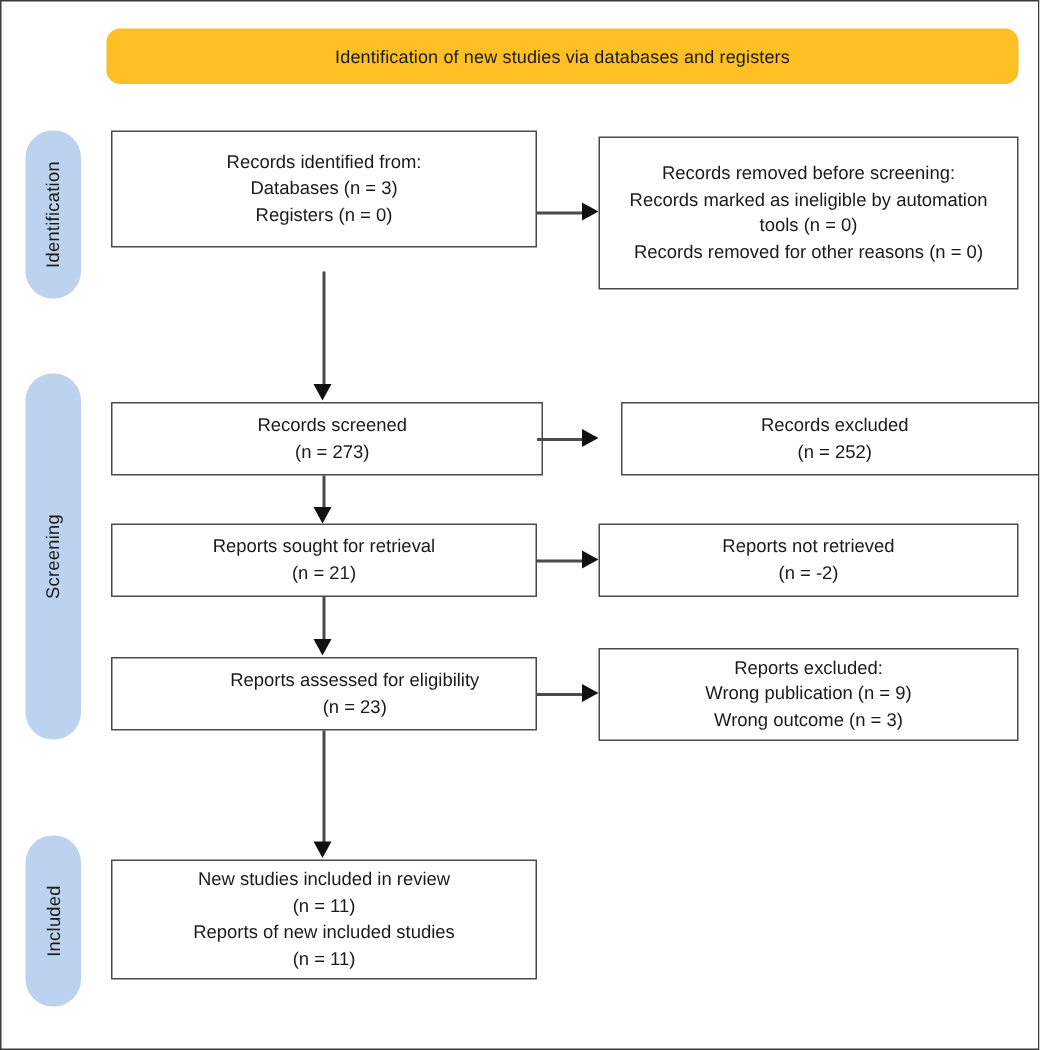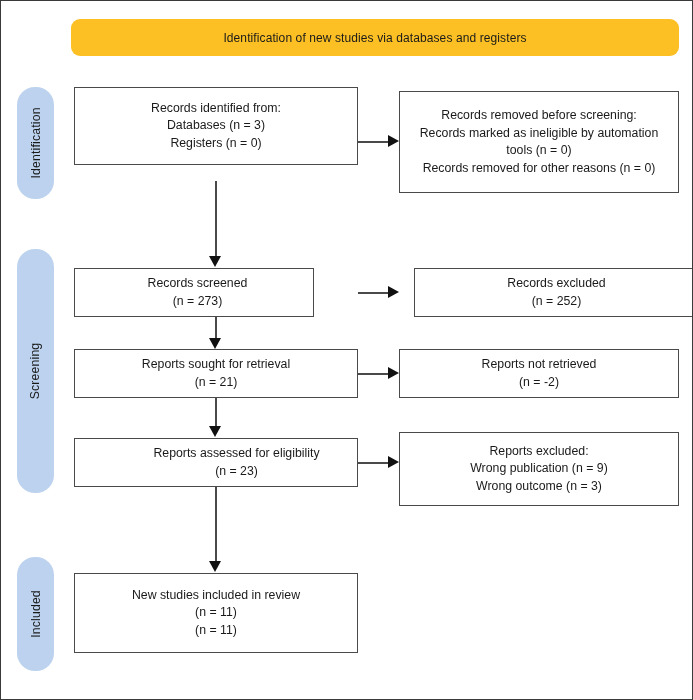--- a/index.html
+++ b/index.html
@@ -137,21 +137,21 @@
     <div class="line">Records marked as ineligible by automation tools (n = 0)</div>
     <div class="line">Records removed for other reasons (n = 0)</div>
   </div>
 
   <div class="conn-h" style="left:357px; top:140px; width:32px;"></div>
   <div class="arrow-right" style="left:387px; top:134px;"></div>
 
   <div class="conn-v" style="left:214px; top:180px; height:78px;"></div>
   <div class="arrow-down" style="left:208px; top:255px;"></div>
 
-  <div class="flow-box" style="left:73px; top:267px; width:240px; height:49px;padding-left:14px;">
+  <div class="flow-box" style="left:73px; top:267px; width:288px; height:49px;padding-left:14px;">
     <div class="line">Records screened</div>
     <div class="line">(n = 273)</div>
   </div>
   <div class="flow-box" style="left:398px; top:267px; width:285px; height:49px;margin-left:15px;">
     <div class="line">Records excluded</div>
     <div class="line">(n = 252)</div>
   </div>
   <div class="conn-h" style="left:357px; top:291px; width:32px;"></div>
   <div class="arrow-right" style="left:387px; top:285px;"></div>
 
@@ -169,30 +169,31 @@
   <div class="conn-h" style="left:357px; top:372px; width:32px;"></div>
   <div class="arrow-right" style="left:387px; top:366px;"></div>
 
   <div class="conn-v" style="left:214px; top:397px; height:33px;"></div>
   <div class="arrow-down" style="left:208px; top:425px;"></div>
 
   <div class="flow-box" style="left:73px; top:437px; width:284px; height:49px;padding-left:48px;">
     <div class="line">Reports assessed for eligibility</div>
     <div class="line">(n = 23)</div>
   </div>
-  <div class="flow-box" style="left:398px; top:431px; width:280px; height:74px;">
+  <div class="flow-box" style="left:398px; top:431px; width:280px; height:62px;">
     <div class="line">Reports excluded:</div>
     <div class="line">Wrong publication (n = 9)</div>
     <div class="line">Wrong outcome (n = 3)</div>
   </div>
   <div class="conn-h" style="left:357px; top:461px; width:32px;"></div>
   <div class="arrow-right" style="left:387px; top:455px;"></div>
 
   <div class="conn-v" style="left:214px; top:486px; height:79px;"></div>
   <div class="arrow-down" style="left:208px; top:560px;"></div>
 
   <div class="flow-box" style="left:73px; top:572px; width:284px; height:80px;">
     <div class="line">New studies included in review</div>
     <div class="line">(n = 11)</div>
+    <div class="line">Reports of new included studies</div>
     <div class="line">(n = 11)</div>
   </div>
 
 </div>
 
 </body></html>

